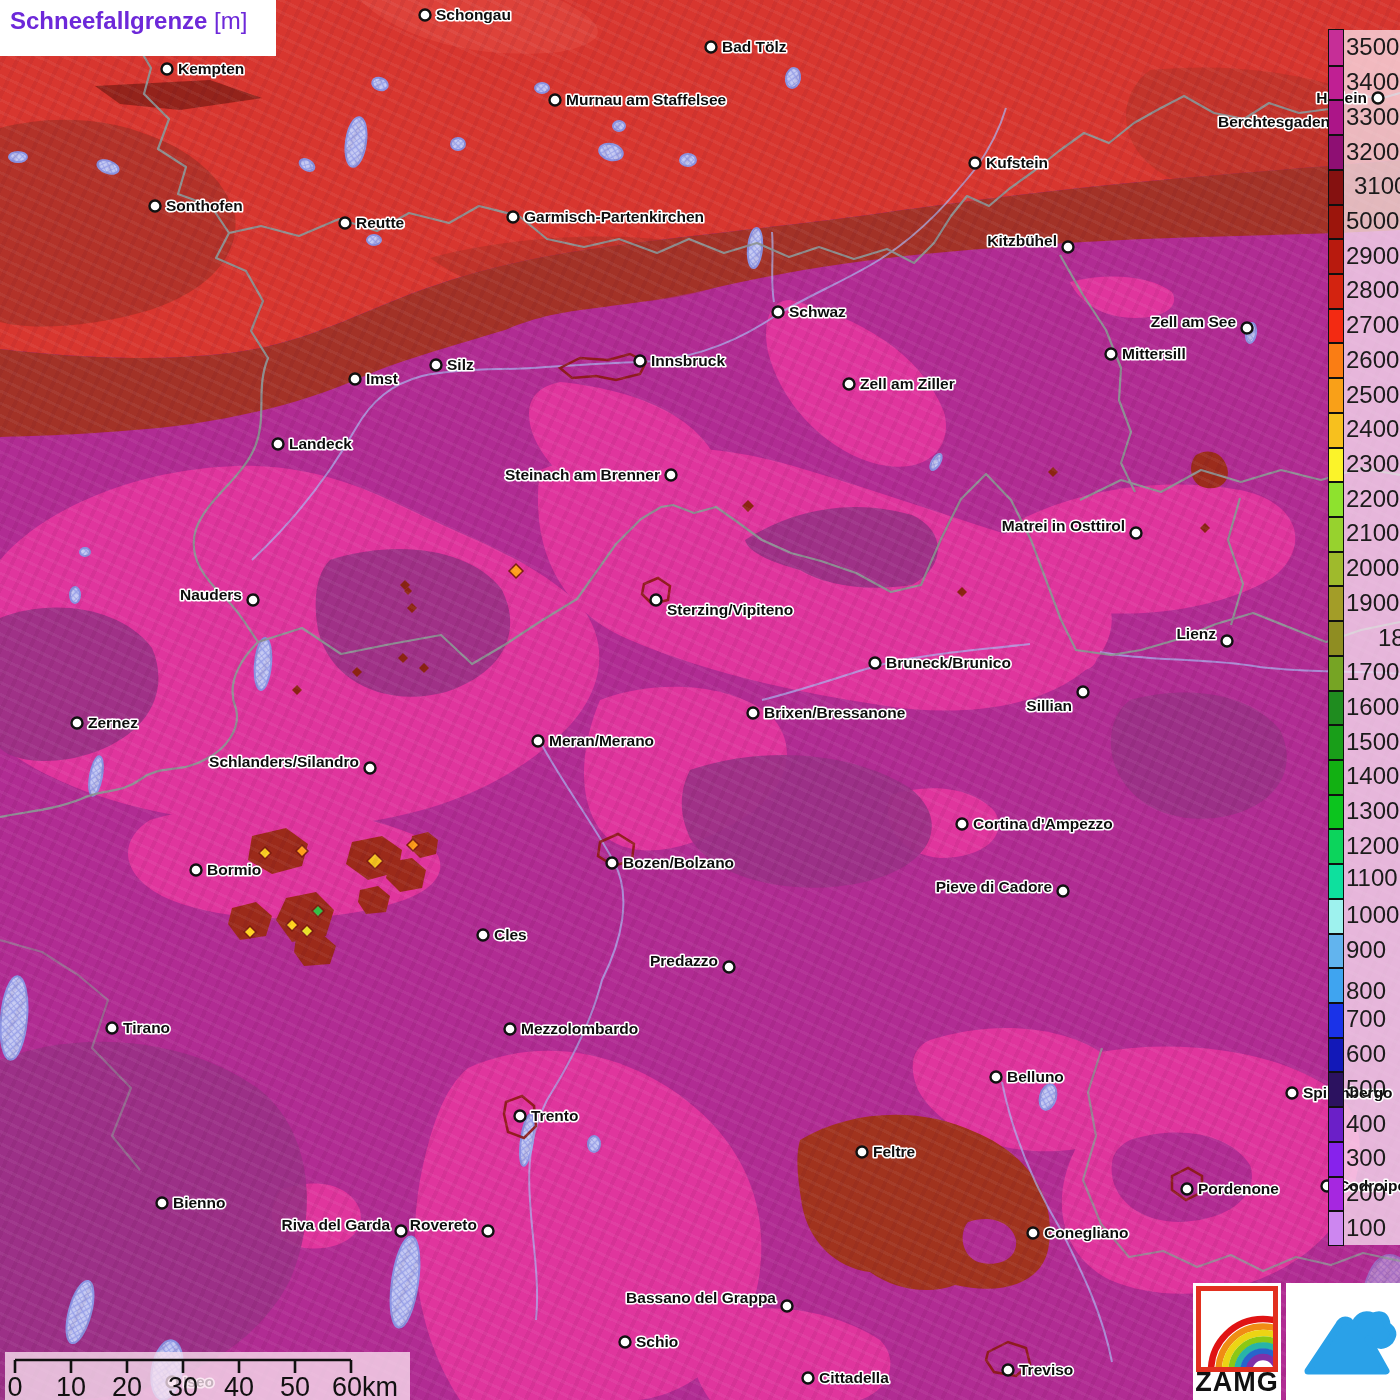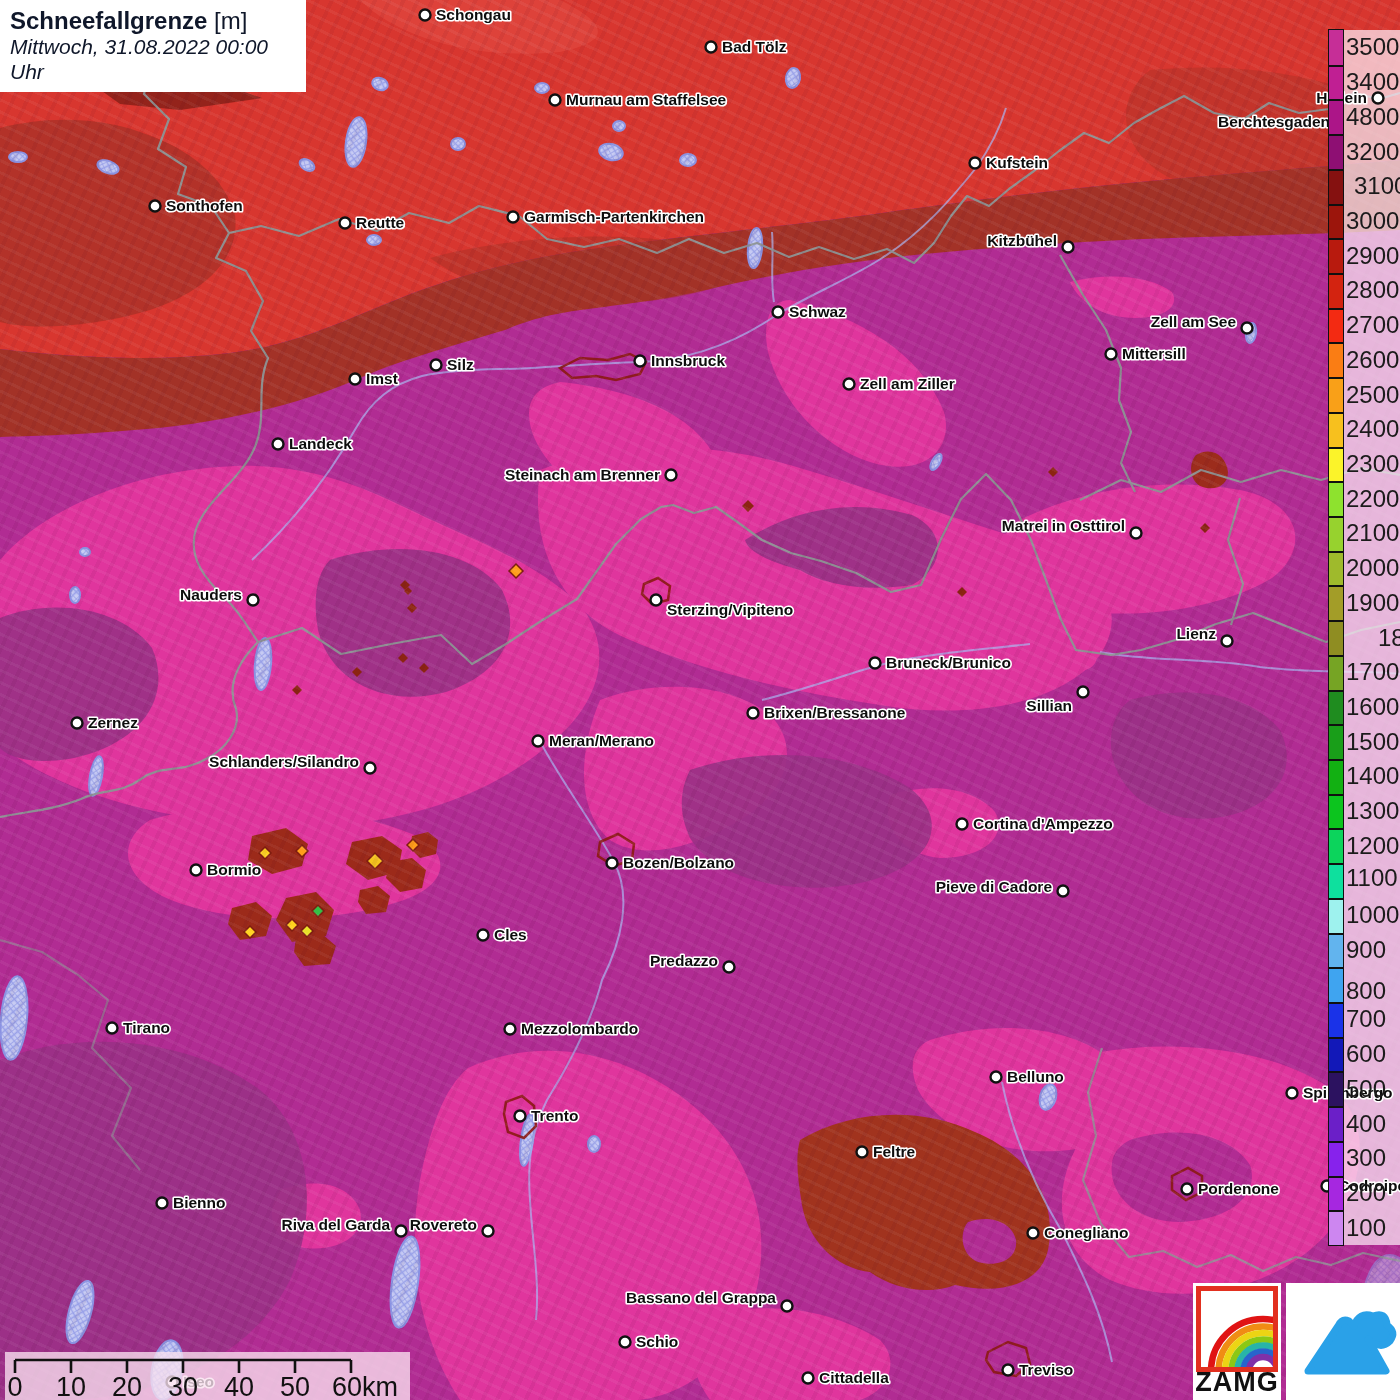--- a/index.html
+++ b/index.html
@@ -8,22 +8,22 @@
   .stage svg{position:absolute;left:0;top:0;}
   .texture{position:absolute;inset:0;pointer-events:none;
     background-image:
       repeating-linear-gradient(115deg, rgba(60,0,40,.055) 0 4px, rgba(255,255,255,0) 4px 13px),
       repeating-linear-gradient(25deg, rgba(255,255,255,.05) 0 3px, rgba(0,0,0,0) 3px 11px);}
   
   .city-dot{fill:#ffffff;stroke:#111;stroke-width:2.4;}
   .city-label{font-size:15.5px;font-weight:bold;fill:#0d0d0d;
      stroke:#ffffff;stroke-width:3.2px;paint-order:stroke;stroke-linejoin:round;}
   
-  .titlebox{position:absolute;left:0;top:0;width:306px;background:#ffffff;
-     padding:7px 12px 8px 10px;box-sizing:border-box;color:#0f172a;}
+  .titlebox{position:absolute;left:0;top:0;width:276px;background:#ffffff;
+     padding:7px 12px 22px 10px;box-sizing:border-box;color:#6d28d9;}
   .titlebox .l1{font-size:24px;line-height:27px;}
   .titlebox .l1 .t{font-weight:bold;}
   .titlebox .l2{font-size:21px;font-style:italic;line-height:25px;}
   .modelbox{position:absolute;top:0;right:0;background:#ffffff;color:#111;
      font-size:24px;font-style:italic;padding:3px 12px 4px 14px;}
   
   .cb-strip{position:absolute;left:1343px;top:30px;width:57px;height:1215px;
      background:rgba(252,236,246,0.72);}
   .cb-bar{position:absolute;left:1329px;top:30px;width:14px;height:1215px;
      outline:1.5px solid #101010;}
@@ -454,24 +454,24 @@
       <div class="cb-block" style="top: 1006.71px; height: 34.7143px; background: rgb(18, 24, 184); border-top: 2px solid rgb(16, 16, 16);"></div>
       <div class="cb-block" style="top: 1041.43px; height: 34.7143px; background: rgb(44, 18, 96); border-top: 2px solid rgb(16, 16, 16);"></div>
       <div class="cb-block" style="top: 1076.14px; height: 34.7143px; background: rgb(107, 31, 200); border-top: 2px solid rgb(16, 16, 16);"></div>
       <div class="cb-block" style="top: 1110.86px; height: 34.7143px; background: rgb(135, 34, 236); border-top: 2px solid rgb(16, 16, 16);"></div>
       <div class="cb-block" style="top: 1145.57px; height: 34.7143px; background: rgb(166, 39, 224); border-top: 2px solid rgb(16, 16, 16);"></div>
       <div class="cb-block" style="top: 1180.29px; height: 34.7143px; background: rgb(205, 134, 240); border-top: 2px solid rgb(16, 16, 16);"></div>
     </div>
   <div id="cb-nums">
       <div class="cb-num" style="top: 33.3571px;">3500</div>
       <div class="cb-num" style="top: 68.0714px;">3400</div>
-      <div class="cb-num" style="top: 102.786px;">4800</div>
+      <div class="cb-num" style="top: 102.786px;">3300</div>
       <div class="cb-num" style="top: 137.5px;">3200</div>
       <div class="cb-num" style="top: 172.214px; margin-left: 8px;">3100</div>
-      <div class="cb-num" style="top: 206.929px;">3000</div>
+      <div class="cb-num" style="top: 206.929px;">5000</div>
       <div class="cb-num" style="top: 241.643px;">2900</div>
       <div class="cb-num" style="top: 276.357px;">2800</div>
       <div class="cb-num" style="top: 311.071px;">2700</div>
       <div class="cb-num" style="top: 345.786px;">2600</div>
       <div class="cb-num" style="top: 380.5px;">2500</div>
       <div class="cb-num" style="top: 415.214px;">2400</div>
       <div class="cb-num" style="top: 449.929px;">2300</div>
       <div class="cb-num" style="top: 484.643px;">2200</div>
       <div class="cb-num" style="top: 519.357px;">2100</div>
       <div class="cb-num" style="top: 554.071px;">2000</div>
@@ -494,21 +494,20 @@
       <div class="cb-num" style="top: 1144.21px;">300</div>
       <div class="cb-num" style="top: 1178.93px;">200</div>
       <div class="cb-num" style="top: 1213.64px;">100</div>
     </div>
 
   <div class="titlebox">
     <div class="l1">
       <span class="t">Schneefallgrenze</span>
       <span>[m]</span>
     </div>
-    <div class="l2">Mittwoch, 31.08.2022 00:00 Uhr</div>
   </div>
 
 
   <div class="scalebox">
     <svg id="scalebar-svg" width="405" height="48">
         <line x1="10" y1="8" x2="346" y2="8" class="sb-line"></line>
         <line x1="10" y1="8" x2="10" y2="21" class="sb-line"></line>
         <text x="10" y="44" text-anchor="middle" class="sb-num">0</text>
         <line x1="66" y1="8" x2="66" y2="21" class="sb-line"></line>
         <text x="66" y="44" text-anchor="middle" class="sb-num">10</text>

